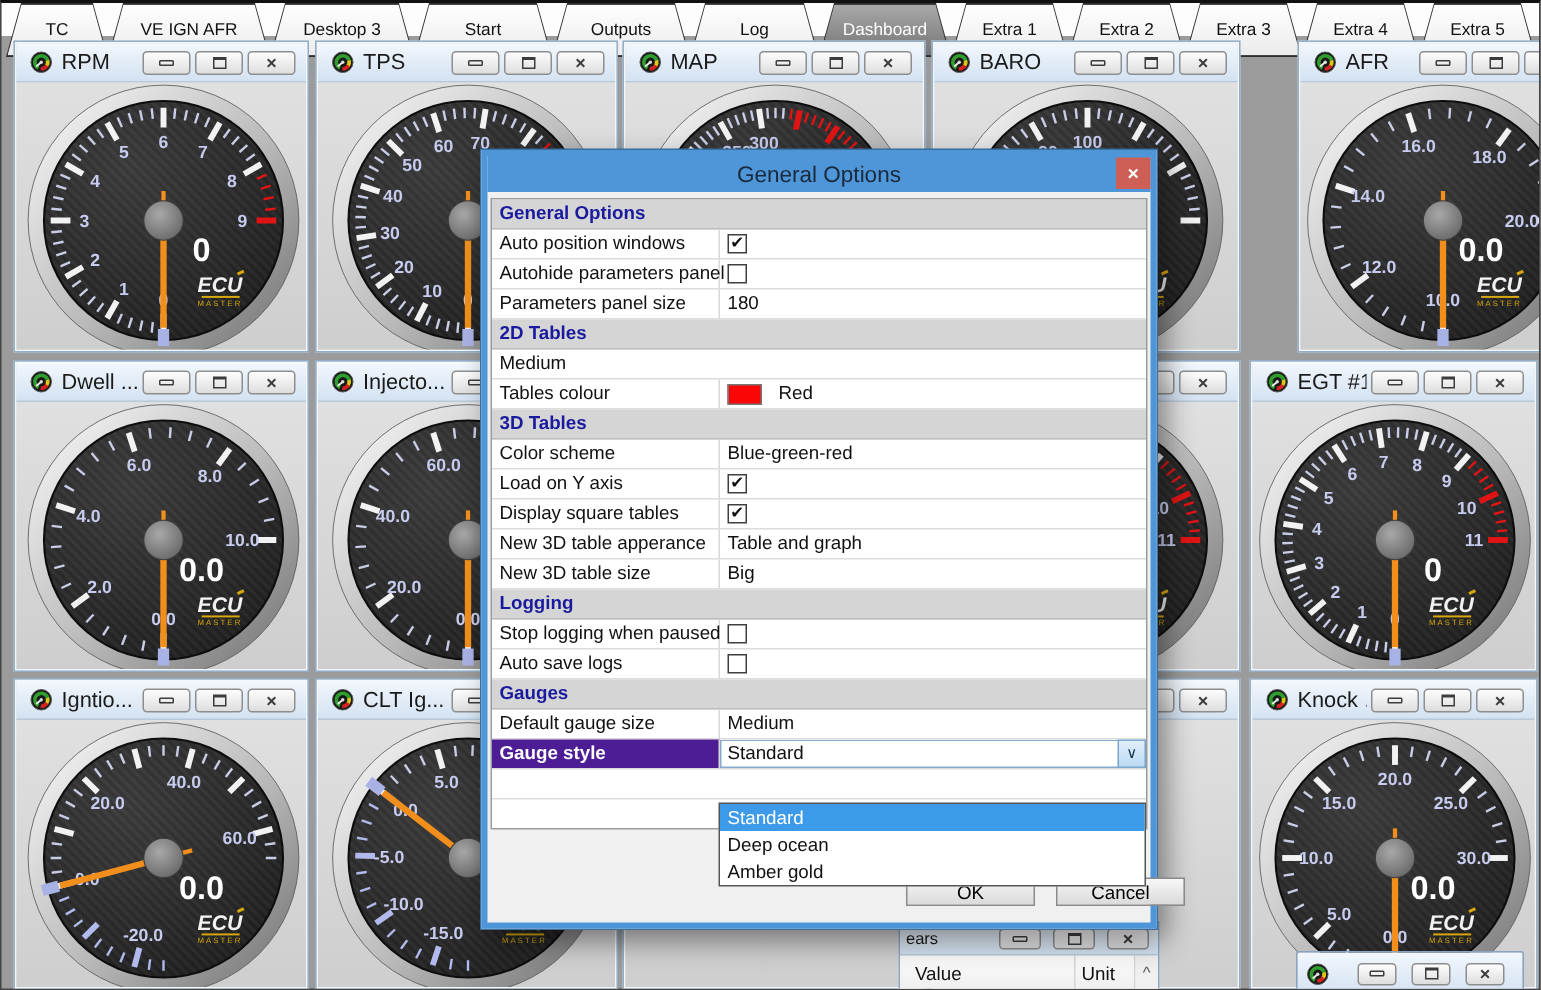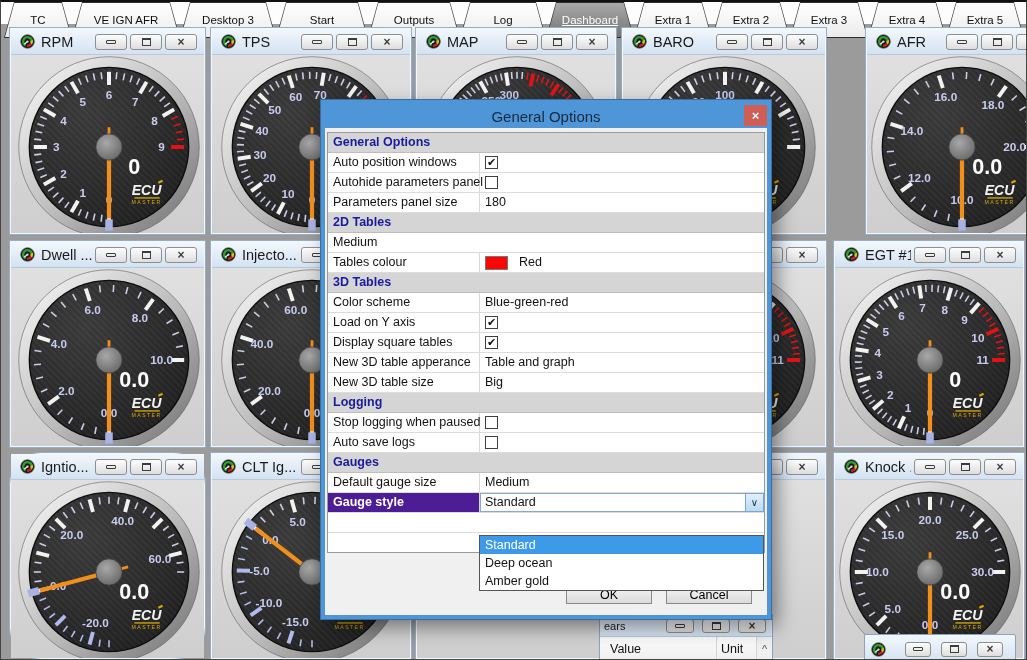--- a/index.html
+++ b/index.html
@@ -7,21 +7,21 @@
   #frame{position:relative;width:1027px;height:660px;background:#9b9b9b;overflow:hidden;
          border:1px solid #444;border-top:2px solid #111;}
   
   #tabs{position:absolute;left:0;top:0;width:100%;height:22px;background:#fdfdfd;display:flex;padding-left:3px;}
   .tab{position:relative;height:36px;flex:0 0 auto;cursor:pointer;}
   .tab .tab-bg{position:absolute;inset:0;background:#2e2e2e;
       clip-path:polygon(10px 0,calc(100% - 10px) 0,100% 100%,0 100%);}
   .tab .tab-in{position:absolute;inset:1px;background:linear-gradient(#ffffff,#ebebeb);
       clip-path:polygon(9.3px 0,calc(100% - 9.3px) 0,100% 100%,0 100%);
       display:flex;align-items:center;justify-content:center;font-size:11.5px;color:#111;}
-  .tab.active .tab-in{background:linear-gradient(#a9a9a9,#747474);color:#fff;text-decoration:underline;}
+  .tab.active .tab-in{background:linear-gradient(#a9a9a9,#747474);color:#fff;}
   
   .win{position:absolute;background:#d9d9d9;border:1px solid #93aec9;box-shadow:inset 0 0 0 1px #f4f8fc;z-index:1;}
   .tbar{position:absolute;left:1px;right:1px;top:1px;height:26px;display:flex;align-items:center;
         background:linear-gradient(#f2f7fc,#d3e2f2);border-bottom:1px solid #b8c9dc;justify-content:space-between;}
   .ticon{margin:0 6px 0 9px;flex:0 0 auto;display:flex;}
   .ttext{font-size:14.5px;color:#1a1a1a;white-space:nowrap;overflow:hidden;flex:1 1 auto;}
   .wbtns{display:flex;margin-left:auto;margin-right:7px;}
   .wbtn{width:32px;height:16px;border:1px solid #8e8e8e;border-radius:3px;margin-left:3px;
         background:linear-gradient(#fdfdfd,#dedede);display:flex;align-items:center;justify-content:center;cursor:pointer;}
   .g-min{width:10px;height:4px;border:1px solid #3c3c3c;border-radius:1px;}
@@ -44,21 +44,21 @@
   .drow.sec{background:#d5d5d5;border-bottom:1px solid #bdbdbd;color:#1a1a9e;font-weight:bold;padding-left:5px;}
   .cbx{width:13px;height:13px;border:1.5px solid #3f3f3f;background:#fff;margin-left:0px;
        display:flex;align-items:center;justify-content:center;font-size:11px;color:#111;line-height:1;cursor:pointer;}
   .swatch{width:23px;height:14px;border:1px solid #777;margin-right:11px;display:inline-block;}
   .drow.combo .lbl{background:#4c1d95;color:#fff;font-weight:bold;}
   .drow.combo .val{box-shadow:inset 0 0 0 1px #86aacd;}
   .combo-btn{position:absolute;right:0;top:0;width:19px;height:19px;border:1px solid #7ba6cf;
        background:linear-gradient(#e2eefb,#badaf3);display:flex;align-items:center;justify-content:center;
        font-size:10px;color:#12324e;cursor:pointer;}
   .dbtn{position:absolute;width:86px;height:19px;background:linear-gradient(#f7f7f7,#dadada);
-       border:1px solid #8a8a8a;font-size:12.5px;display:flex;align-items:center;justify-content:center;cursor:pointer;}
+       border:1px solid #8a8a8a;font-size:12.5px;display:flex;align-items:center;justify-content:center;cursor:pointer;margin-left:38px;}
   #btn-ok{left:241px;top:481px;}
   #btn-cancel{left:341px;top:481px;}
   
   #popup{position:absolute;left:478px;top:533px;width:285px;background:#fff;border:1px solid #555;z-index:30;}
   .dd-item{height:18px;line-height:18px;padding-left:5px;font-size:12.5px;color:#111;cursor:pointer;}
   .dd-item.sel{background:#3d9ae8;color:#fff;}
   
   #gears{position:absolute;left:598px;top:612px;width:174px;height:70px;z-index:5;background:#fff;border:1px solid #8aa4c0;}
   #gears .tbar2{position:relative;height:22px;background:linear-gradient(#f2f7fc,#d3e2f2);
       border-bottom:1px solid #b8c9dc;display:flex;align-items:center;}
@@ -1341,21 +1341,21 @@
             </g>
             <circle cx="100" cy="100" r="14" fill="url(#hbg8)" stroke="#3c3c3c" stroke-width="0.8"></circle>
             <text x="127" y="129" text-anchor="middle" font-size="23" font-weight="bold" fill="#ffffff">0</text>
             <text x="140" y="151" text-anchor="middle" font-size="15" font-weight="bold" font-style="italic" fill="#f2f2f2">ECU</text>
             <rect x="152" y="137" width="5" height="2.2" fill="#d8a80a" transform="rotate(-25 152 137)"></rect>
             <rect x="127" y="153.5" width="27" height="1.4" fill="#d8a80a"></rect>
             <text x="140" y="160.5" text-anchor="middle" font-size="5.5" letter-spacing="1.5" fill="#d8a80a">MASTER</text>
           </svg></div>
       </div>
     </div>
-    <div class="win" style="left: 8px; top: 450px; width: 197px; height: 208px; border-radius: 32px;">
+    <div class="win" style="left: 8px; top: 450px; width: 197px; height: 208px;">
       <div class="tbar">
         <span class="ticon">
           <svg width="15" height="15" viewBox="0 0 16 16">
             <circle cx="8" cy="8" r="7.3" fill="#191919" stroke="#555" stroke-width="0.7"></circle>
             <circle cx="8" cy="8" r="4.6" fill="none" stroke="#2f9e2f" stroke-width="2.6" stroke-dasharray="20 9" transform="rotate(115 8 8)"></circle>
             <circle cx="8" cy="8" r="4.6" fill="none" stroke="#e3c414" stroke-width="2.6" stroke-dasharray="4 25" transform="rotate(345 8 8)"></circle>
             <circle cx="8" cy="8" r="4.6" fill="none" stroke="#d42222" stroke-width="2.6" stroke-dasharray="5 24" transform="rotate(30 8 8)"></circle>
             <line x1="8" y1="8" x2="4.4" y2="11" stroke="#eee" stroke-width="1.3"></line>
             <circle cx="8" cy="8" r="1.2" fill="#ddd"></circle>
           </svg>

